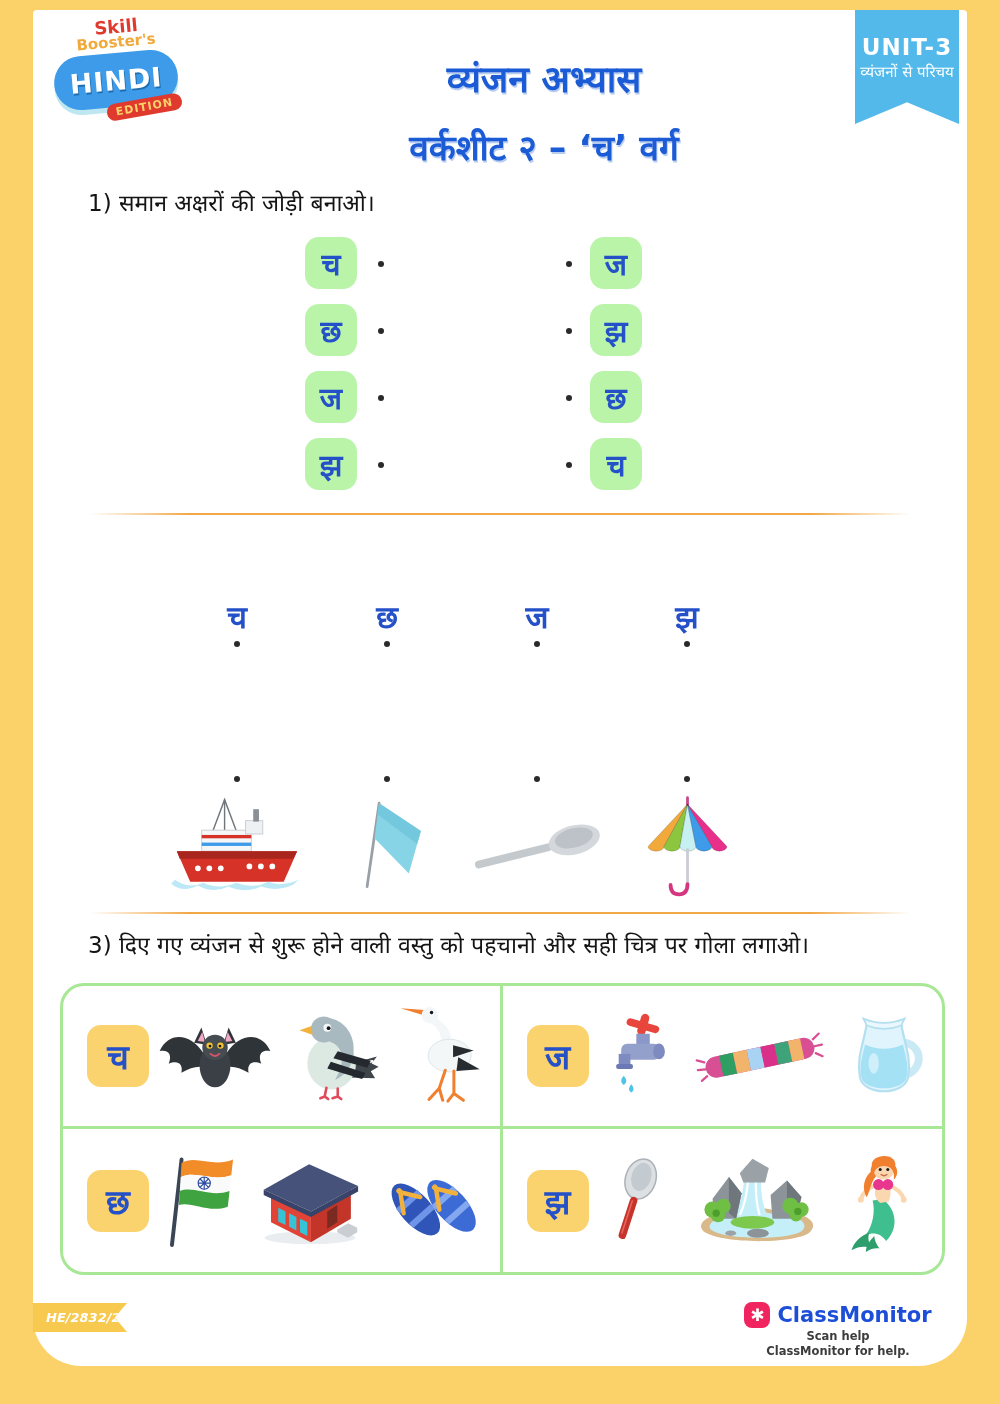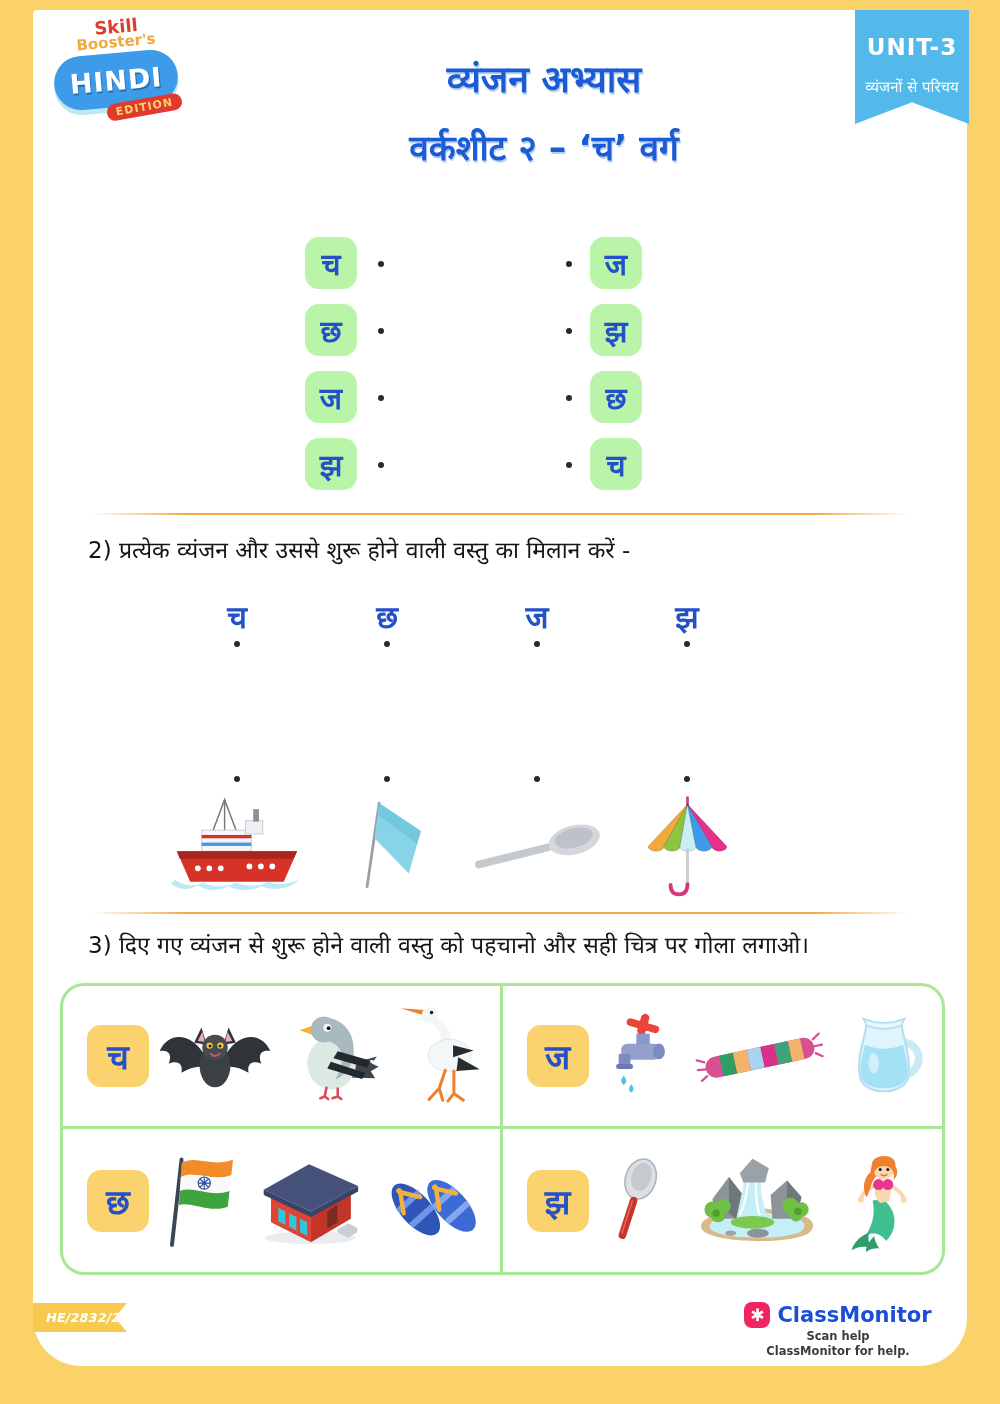--- a/index.html
+++ b/index.html
@@ -25,26 +25,26 @@
   .logo .hindi{color:#fff;font-weight:bold;font-size:27px;letter-spacing:1px;text-shadow:1px 2px 0 #1F6FB0;}
   .logo .edition{
     position:absolute;right:-2px;bottom:-11px;background:#E03A2E;color:#FBD269;
     font-weight:bold;font-size:11px;padding:2px 9px;border-radius:9px;
     transform:rotate(-5deg);letter-spacing:1px;
   }
   .title{position:absolute;left:0;top:42px;width:100%;text-align:center;color:#1B5BD6;font-weight:bold;text-shadow:1px 2px 0 #b9cdf0;padding-left:44px;}
   .title .l1{font-size:37px;}
   .title .l2{font-size:35px;margin-top:20px;}
   .banner{
-    position:absolute;left:822px;top:0;width:114px;height:114px;background:#52B9EA;
+    position:absolute;left:822px;top:0;width:104px;height:114px;background:#52B9EA;
     clip-path:polygon(0 0,100% 0,100% 100%,50% 81%,0 100%);
     color:#fff;text-align:center;
   }
   .banner .unit{font-size:23px;font-weight:bold;margin-top:24px;letter-spacing:1px;}
-  .banner .sub{font-size:15px;margin-top:16px;}
+  .banner .sub{font-size:15px;margin-top:1px;}
   
   .q-prompt{position:absolute;left:55px;font-size:23px;color:#141414;}
   #q1p{top:176px;}
   #q2p{top:523px;}
   #q3p{top:918px;}
   .divider{
     position:absolute;left:57px;width:820px;height:2px;
     background:linear-gradient(90deg,rgba(242,163,60,0),rgba(242,163,60,.95) 12%,rgba(242,163,60,.95) 88%,rgba(242,163,60,0));
   }
   #div1{top:503px;}
@@ -346,20 +346,21 @@
   <div class="title">
     <div class="l1">व्यंजन अभ्यास</div>
     <div class="l2">वर्कशीट २ – ‘च’  वर्ग</div>
   </div>
 
   <div class="banner">
     <div class="unit">UNIT-3</div>
     <div class="sub">व्यंजनों से परिचय</div>
   </div>
 
+  <div id="q1p" class="q-prompt">1) समान अक्षरों की जोड़ी बनाओ।</div>
 
   <div class="m-rows">
     <div class="m-row">
       <div class="gbox left">च</div>
       <div class="dot d1"></div>
       <div class="dot d2"></div>
       <div class="gbox right">ज</div>
     </div>
     <div class="m-row">
       <div class="gbox left">छ</div>
@@ -376,21 +377,20 @@
     <div class="m-row">
       <div class="gbox left">झ</div>
       <div class="dot d1"></div>
       <div class="dot d2"></div>
       <div class="gbox right">च</div>
     </div>
   </div>
 
   <div id="div1" class="divider"></div>
 
-  <div id="q2p" class="q-prompt">2) प्रत्येक व्यंजन और उससे शुरू होने वाली वस्तु का मिलान करें -</div>
 
   <div class="q2-letters">
     <div class="q2-cell">
       <div class="q2-letter">च</div>
       <div class="dot"></div>
     </div>
     <div class="q2-cell">
       <div class="q2-letter">छ</div>
       <div class="dot"></div>
     </div>

